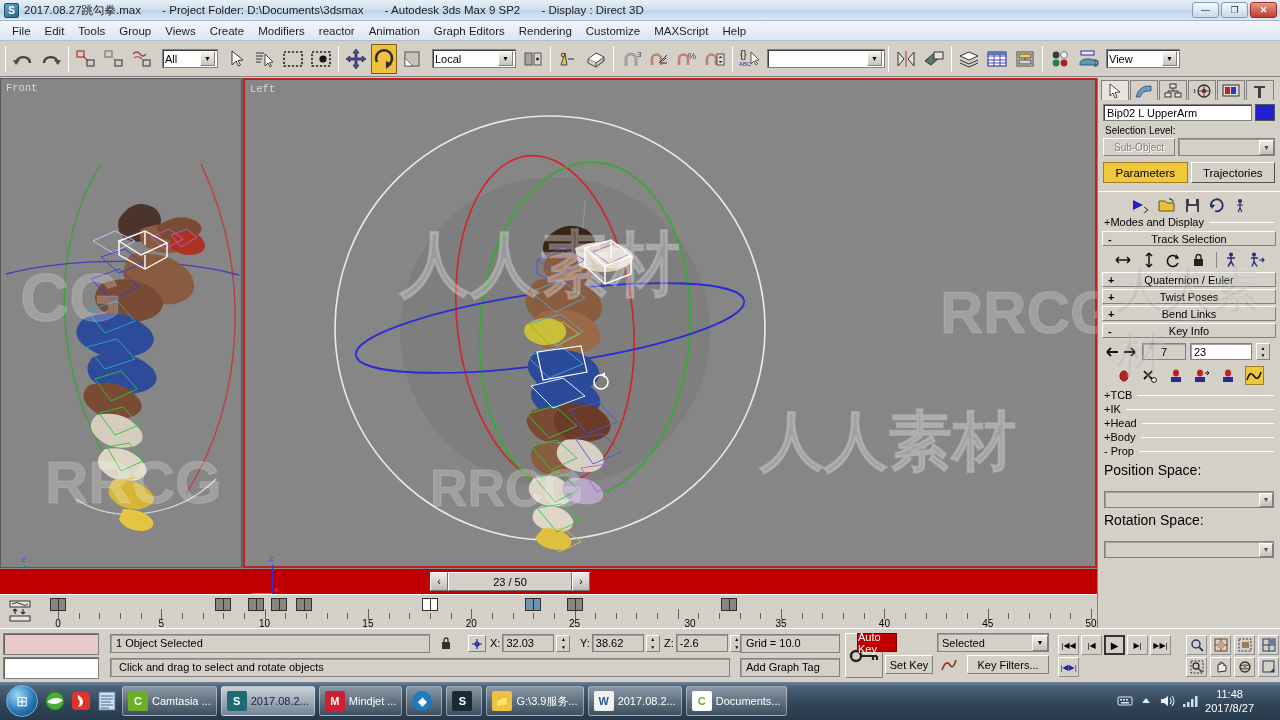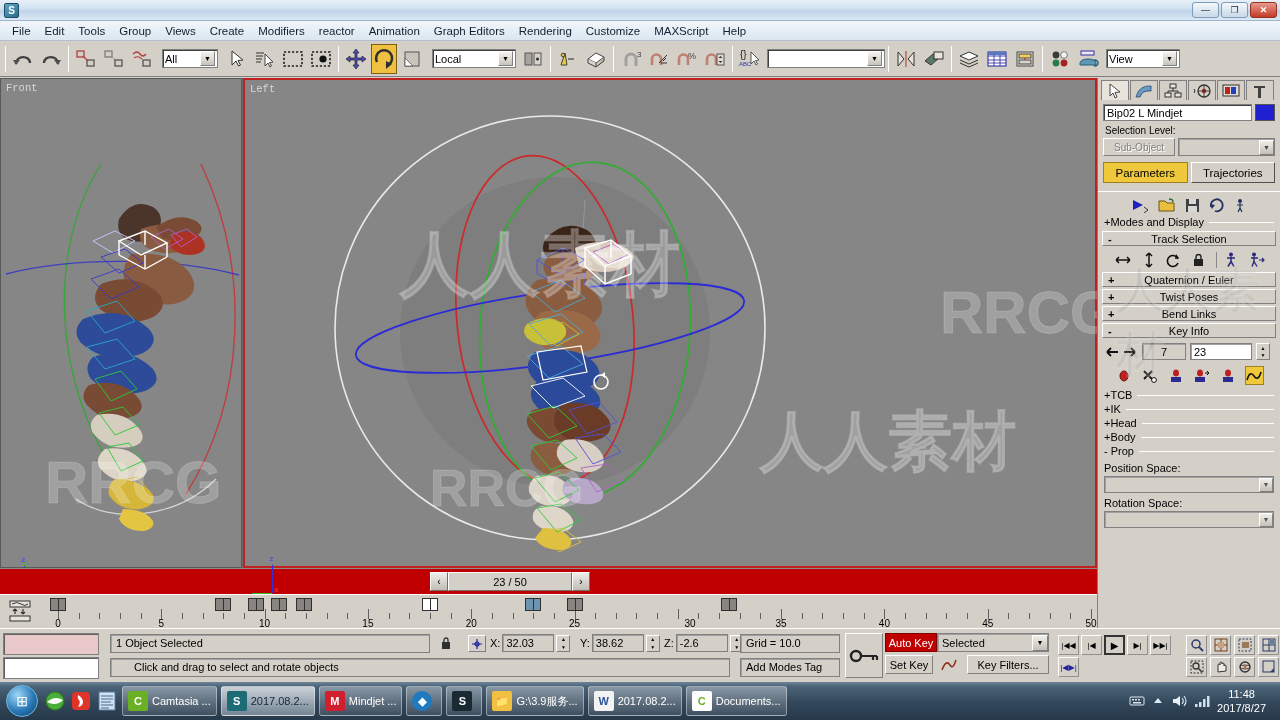--- a/index.html
+++ b/index.html
@@ -151,21 +151,21 @@
   .spin div{ flex:1; display:flex; align-items:center; justify-content:center; font-size:5px; }
   .numfld{
     height:17px;background:#d4d0c8;border:1px solid #808080;
     box-shadow: inset 1px 1px 0 #a0a0a0; font-size:11px; padding:1px 3px;
     display:flex; align-items:center;
   }
   .numfld.white{ background:#fff; }
   .keyicons{ display:flex; align-items:center; justify-content:center; gap:7px; padding:3px 4px; }
   .kbtn{ width:19px;height:19px;display:flex;align-items:center;justify-content:center; }
   .kbtn.sel{ background:#f0c83c; border:1px solid #a08020; }
-  .spacelbl{ font-size:11px; margin:4px 0 2px 6px; }
+  .spacelbl{ font-size:14px; margin:4px 0 13px 6px; }
   .spacecombo{
     height:17px;margin:0 6px; background:#d4d0c8;border:1px solid #808080;
     box-shadow: inset 1px 1px 0 #a0a0a0; display:flex;align-items:center;
   }
   .spacecombo .arrow{
     margin-left:auto;width:14px;height:14px;
     background:linear-gradient(180deg,#f0eee8,#c4c0b8);
     border:1px solid #808080;border-top-color:#fff;border-left-color:#fff;
     display:flex;align-items:center;justify-content:center;font-size:7px;color:#555;
   }
@@ -221,21 +221,21 @@
     background:#fff; border:1px solid #808080; box-shadow: inset 1px 1px 0 #606060;
   }
   .sbsel{
     position:absolute; left:110px; top:5px; width:320px; height:19px;
     background:#d4d0c8; border:1px solid #808080; box-shadow: inset 1px 1px 0 #a0a0a0;
     font-size:11px; padding:2px 5px;
   }
   .sbprompt{
     position:absolute; left:110px; top:29px; width:620px; height:19px;
     background:#d4d0c8; border:1px solid #808080; box-shadow: inset 1px 1px 0 #a0a0a0;
-    font-size:11px; padding:2px 23px;
+    font-size:11px; padding:2px 8px;
   }
   .coordbox{ position:absolute; top:5px; display:flex; align-items:center; gap:2px; }
   .coordlbl{ font-size:11px; }
   .coordfld{
     width:52px;height:18px;background:#d4d0c8;border:1px solid #808080;
     box-shadow: inset 1px 1px 0 #a0a0a0;font-size:11px;padding:1px 3px;
     display:flex;align-items:center;
   }
   .gridbox{
     position:absolute; left:740px; top:5px; width:100px; height:19px;
@@ -246,21 +246,21 @@
     position:absolute; left:740px; top:29px; width:100px; height:19px;
     background:#d4d0c8; border:1px solid #808080; box-shadow: inset 1px 1px 0 #a0a0a0;
     font-size:11px; padding:2px 5px;
   }
   .keybtnbig{
     position:absolute; left:845px; top:4px; width:38px; height:45px;
     background:#d4d0c8;border:1px solid #fff;border-right-color:#808080;border-bottom-color:#808080;
     display:flex;align-items:center;justify-content:center;
   }
   .autokey{
-    position:absolute; left:885px; top:4px; width:52px; height:19px;
+    position:absolute; left:857px; top:4px; width:40px; height:19px;
     background:#c00000; color:#fff; font-size:11px;
     display:flex;align-items:center;justify-content:center;
     border:1px solid #800000;
   }
   .setkey{
     position:absolute; left:885px; top:26px; width:48px; height:19px;
     background:#d4d0c8; font-size:11px;
     display:flex;align-items:center;justify-content:center;
     border:1px solid #fff;border-right-color:#808080;border-bottom-color:#808080;
   }
@@ -303,36 +303,42 @@
     height:30px; min-width:60px; max-width:122px; margin:0 2px; flex:0 0 auto;
     background:linear-gradient(180deg,rgba(255,255,255,0.34),rgba(255,255,255,0.10));
     border:1px solid rgba(255,255,255,0.38); border-radius:3px;
     display:flex;align-items:center;gap:4px;padding:0 5px; overflow:hidden;
   }
   .tbtask.act{ background:linear-gradient(180deg,rgba(255,255,255,0.70),rgba(220,232,244,0.42)); }
   .tbtask .lab{ color:#fff; font-size:11px; white-space:nowrap; overflow:hidden; }
   .tbtask.act .lab{ color:#16263a; }
   .tbapp{ width:20px;height:20px;flex:0 0 auto;border-radius:2px;
           display:flex;align-items:center;justify-content:center;font-size:11px;font-weight:bold;color:#fff; }
-  .tray{ margin-left:auto; display:flex; align-items:center; gap:7px; padding-right:6px; color:#fff; }
+  .tray{ margin-left:auto; display:flex; align-items:center; gap:7px; padding-right:18px; color:#fff; }
   .clock{ color:#fff; font-size:11px; text-align:center; line-height:14px; padding-right:8px; }
 
   
   .wm{ position:absolute; pointer-events:none; color:rgba(255,255,255,0.22);
        font-weight:bold; -webkit-text-stroke:1px rgba(255,255,255,0.16); }
   .wm.dark{ color:rgba(40,40,40,0.10); -webkit-text-stroke:1px rgba(255,255,255,0.22); }
   svg{ display:block; }
 </style>
 </head>
 <body>
 
 <div class="app">
 
   <div class="titlebar">
     <div class="ticon">S</div>
+    <div class="ttext">
+      <span>2017.08.27跳勾拳.max</span>
+      <span>- Project Folder: D:\Documents\3dsmax</span>
+      <span>- Autodesk 3ds Max 9 SP2</span>
+      <span>- Display : Direct 3D</span>
+    </div>
     <div class="wctrls">
       <div class="wbtn">—</div>
       <div class="wbtn">❐</div>
       <div class="wbtn close">✕</div>
     </div>
   </div>
   <div class="youku">YOUKU</div>
 
   <div class="menubar">
     <div class="mi">File</div>
@@ -717,20 +723,21 @@
       </div>
     </div>
 
     <div class="tripod" style="left:268px;top:487px;z-index:4;">
       <div class="lz" style="left:4px;top:0;height:28px;"></div>
       <div class="lx" style="left:-16px;top:28px;width:20px;background:#30c030;"></div>
       <div class="tl" style="left:1px;top:-11px;color:#4040ff;">z</div>
       <div class="tl" style="left:6px;top:20px;color:#ff4040;">x</div>
     </div>
 
+    <div class="wm" style="left:20px;top:180px;font-size:68px;">CG</div>
     <div class="wm" style="left:45px;top:370px;font-size:60px;">RRCG</div>
     <div class="wm" style="left:400px;top:140px;font-size:70px;">人人素材</div>
     <div class="wm" style="left:760px;top:320px;font-size:64px;">人人素材</div>
     <div class="wm" style="left:940px;top:200px;font-size:60px;">RRCG</div>
     <div class="wm" style="left:430px;top:380px;font-size:52px;">RRCG</div>
   </div>
 
   <div class="cpanel">
     <div class="cptabs">
       <div class="cptab sel">
@@ -768,21 +775,21 @@
       </div>
       <div class="cptab">
         <svg width="16" height="16" viewBox="0 0 16 16">
             <path d="M2 3 h11 v2 h-4 v10 h-3 V5 H2 Z" fill="#404040"></path>
           </svg>
       </div>
     </div>
 
     <div class="cpbody">
       <div class="namerow">
-        <div class="nameinput">Bip02 L Mindjet</div>
+        <div class="nameinput">Bip02 L UpperArm</div>
         <div class="colorswatch"></div>
       </div>
       <div class="lbl">Selection Level:</div>
       <div class="subobjrow">
         <div class="sobtn">Sub-Object</div>
         <div class="socombo">
           <span style="padding-left:3px;"></span>
           <span class="arrow">▼</span>
         </div>
       </div>
@@ -1113,21 +1120,21 @@
     <div class="coordbox" style="left:664px;">
       <span class="coordlbl">Z:</span>
       <span class="coordfld">-2.6</span>
       <span class="spin">
           <div>▲</div>
           <div>▼</div>
         </span>
     </div>
 
     <div class="gridbox">Grid = 10.0</div>
-    <div class="timetag">Add Modes Tag</div>
+    <div class="timetag">Add Graph Tag</div>
 
     <div class="keybtnbig">
       <svg width="30" height="16" viewBox="0 0 30 16">
           <circle cx="7" cy="8" r="5" fill="none" stroke="#222" stroke-width="2.4"></circle>
           <path d="M12 8 h16 M24 8 v4 M28 8 v4" stroke="#222" stroke-width="2.2" fill="none"></path>
         </svg>
     </div>
 
     <div class="autokey">Auto Key</div>
     <div class="setkey">Set Key</div>

